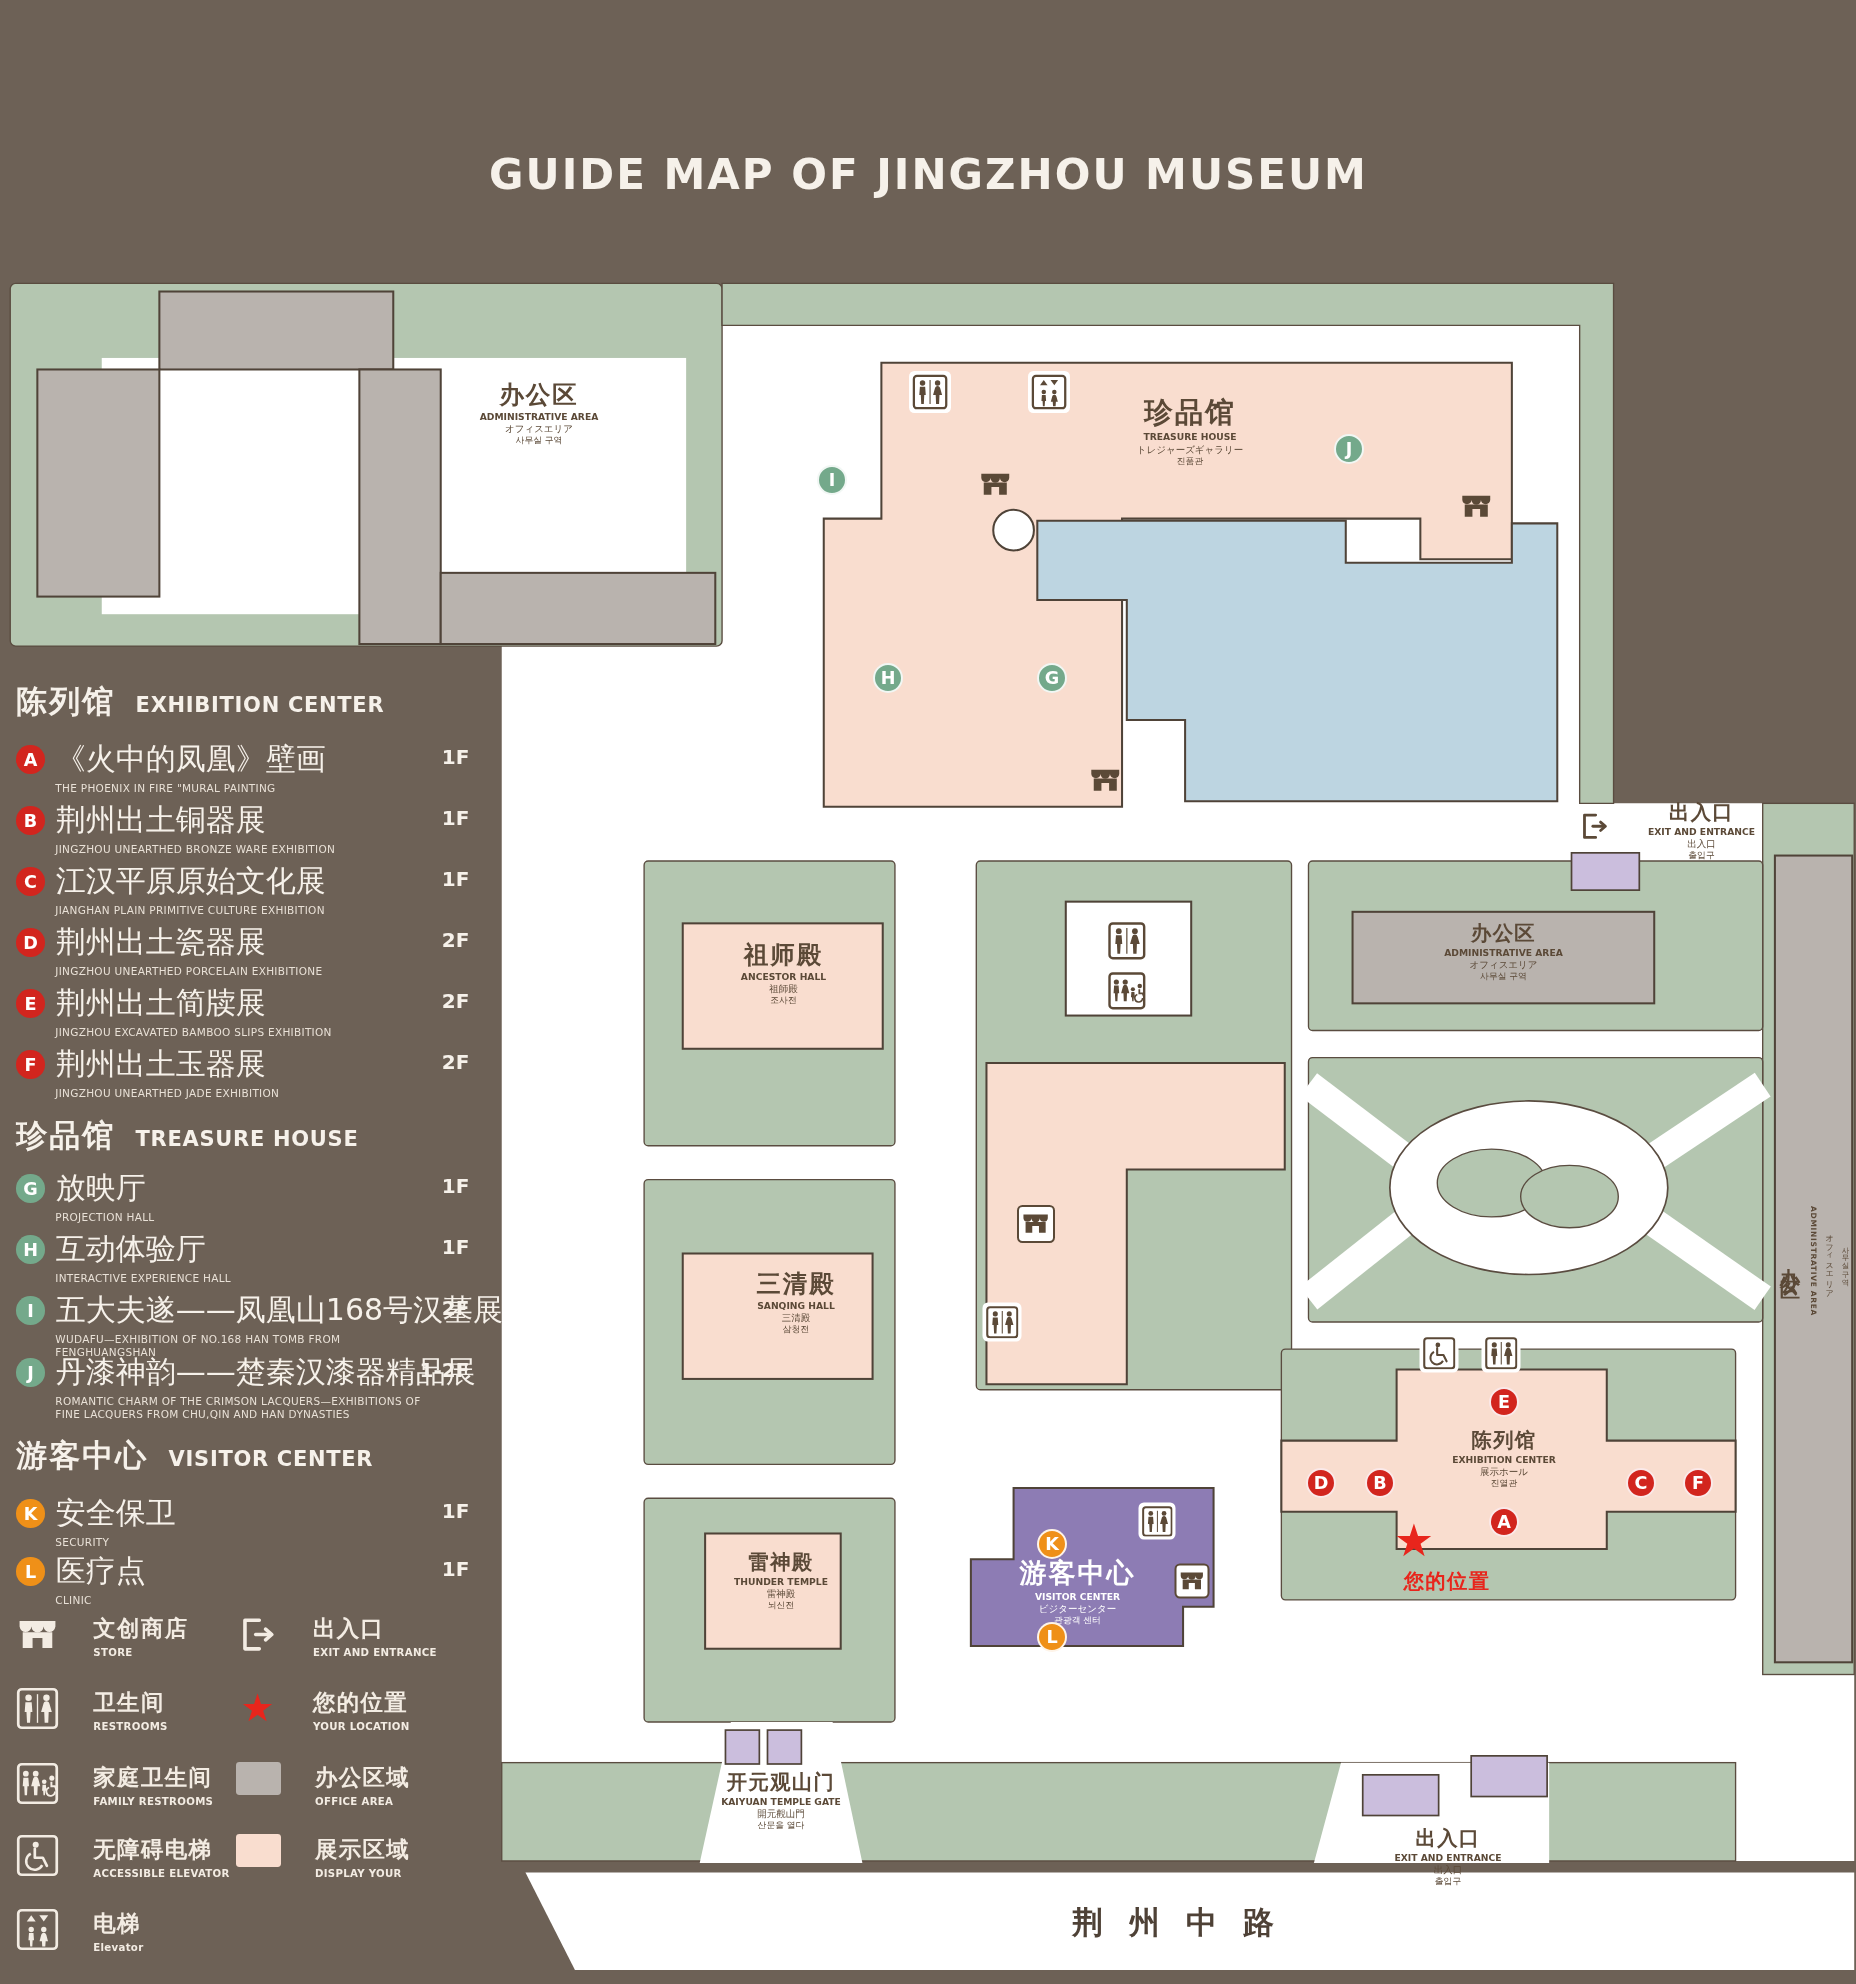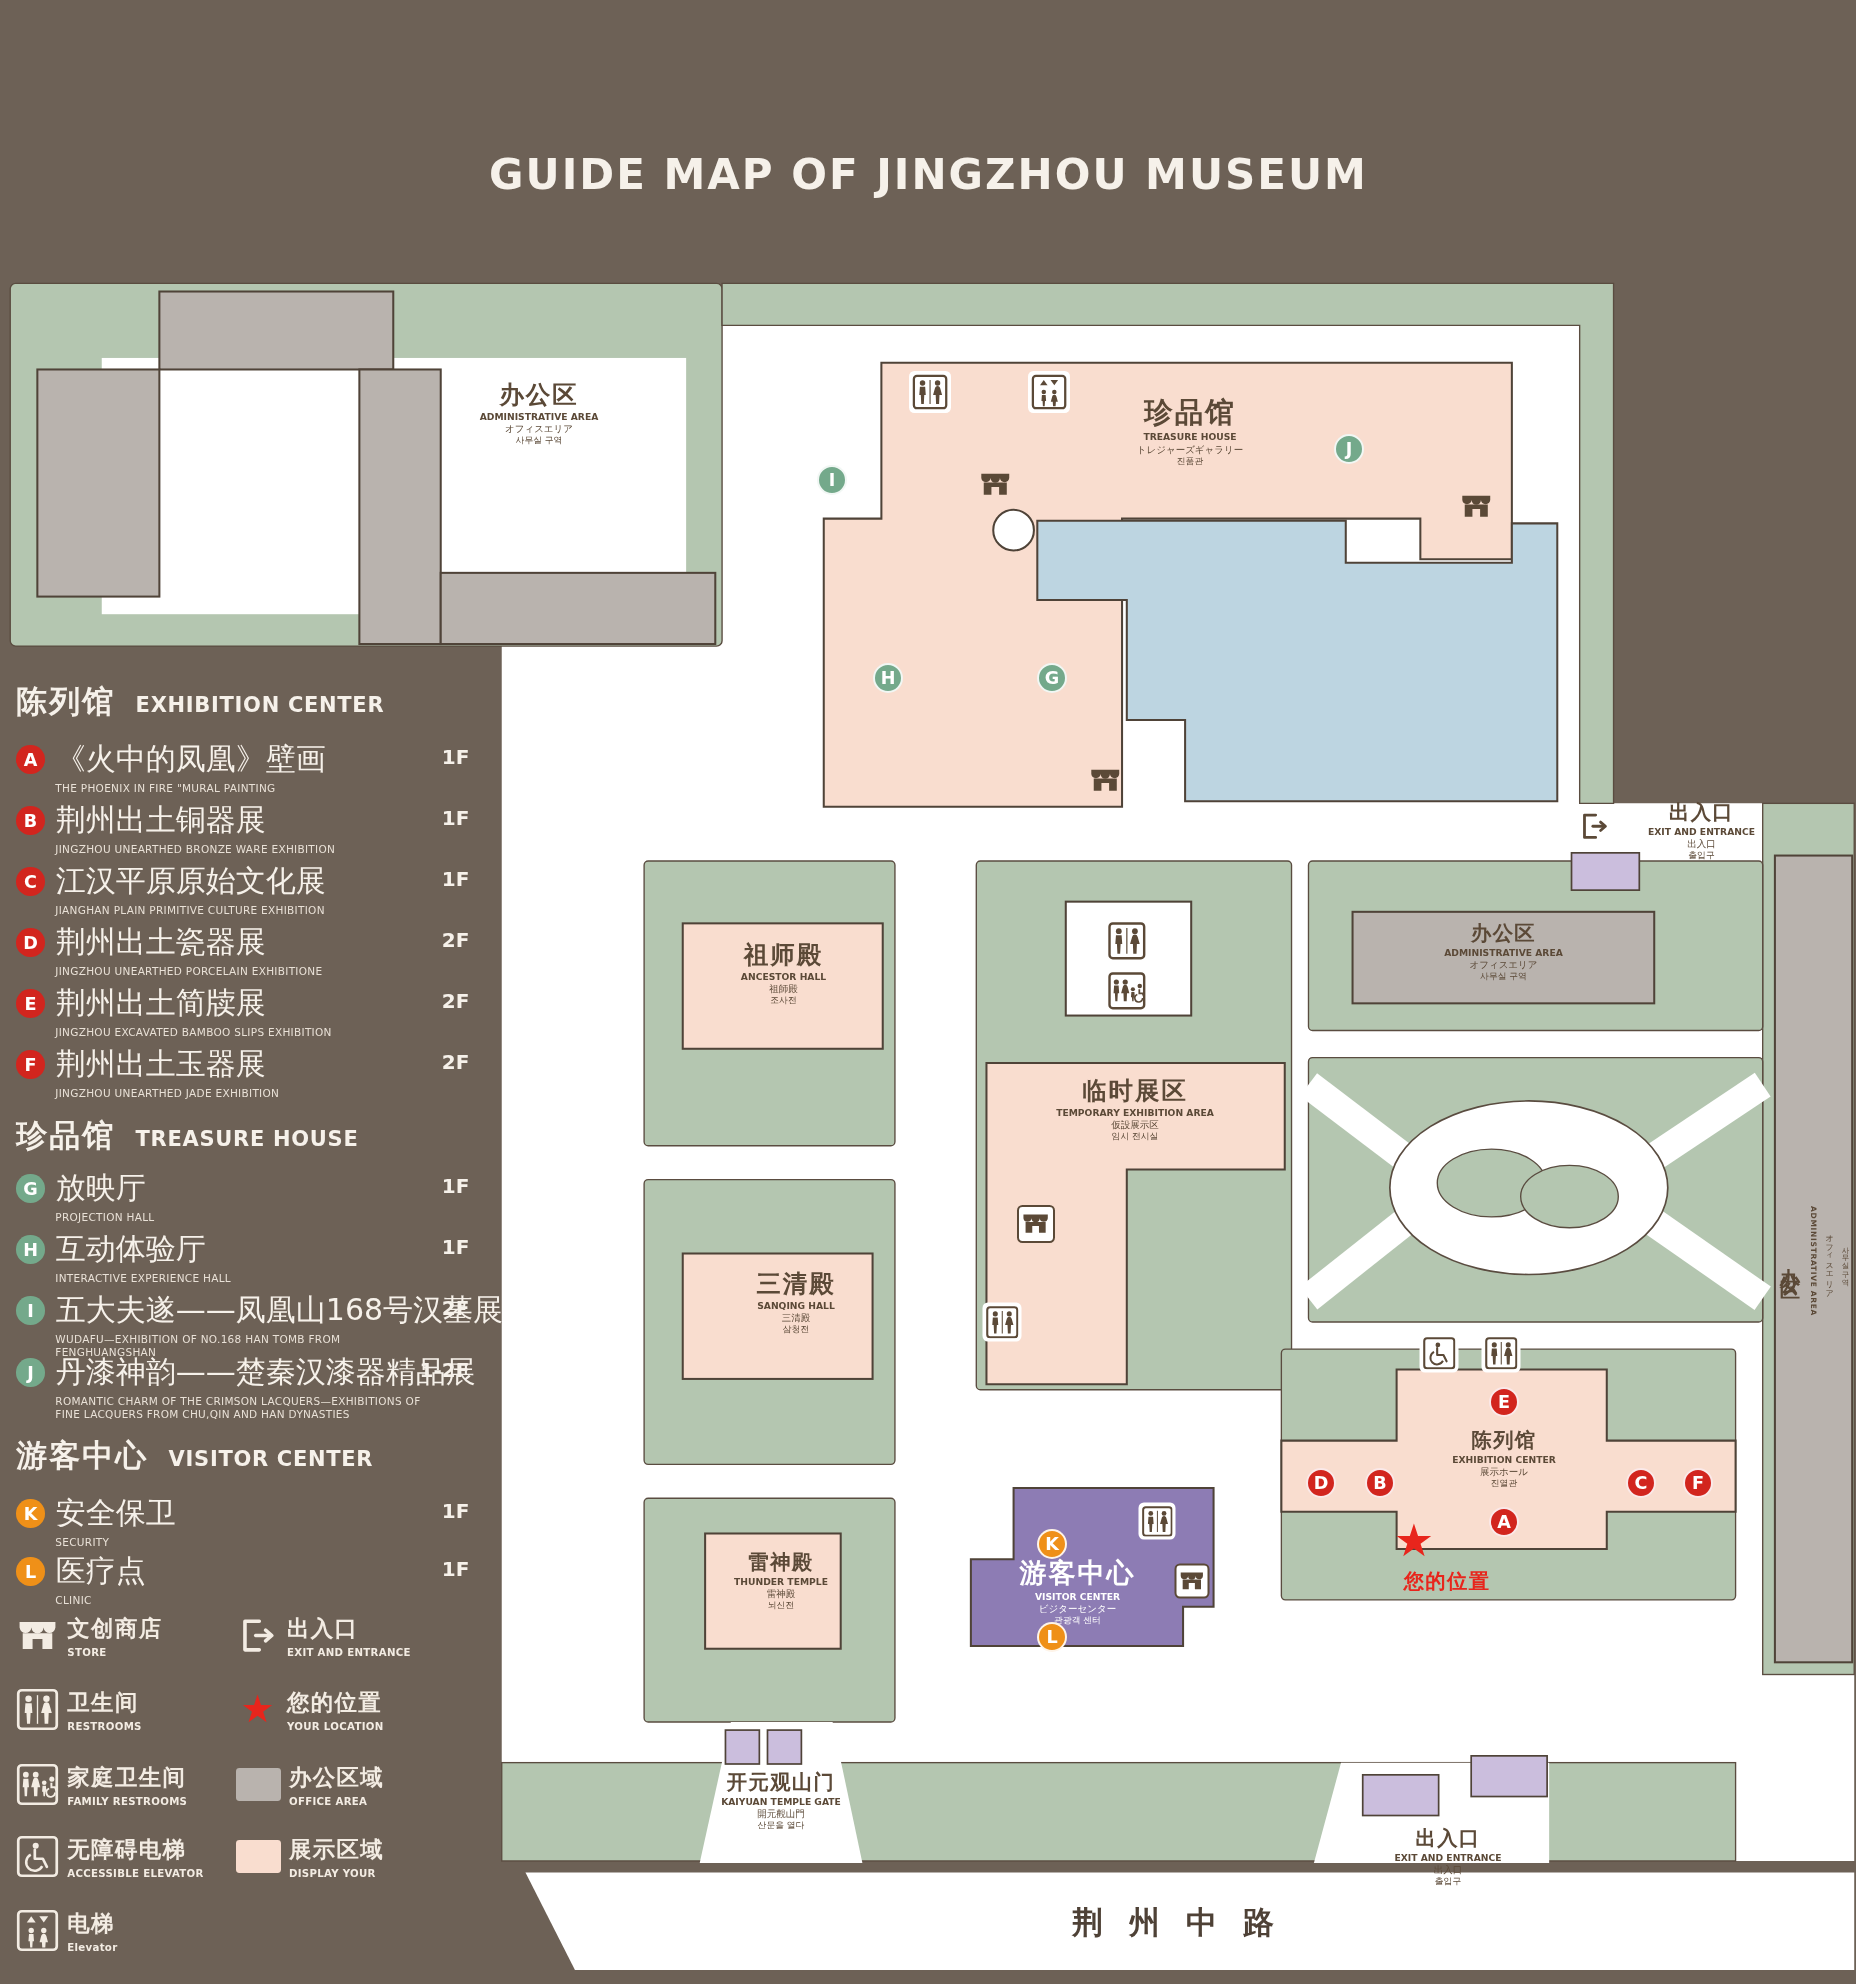--- a/index.html
+++ b/index.html
@@ -17,21 +17,21 @@
   .sb-header .en{font-size:21px;font-weight:bold;letter-spacing:0.7px}
   .sb-item{position:absolute;left:16.3px;width:453px;color:#f6f1ea}
   .sb-item .row{position:relative;display:flex;align-items:center}
   .badge{width:28.5px;height:28.5px;border-radius:50%;color:#fff;font-weight:bold;font-size:17.6px;
     display:flex;align-items:center;justify-content:center;flex:0 0 28.5px}
   .badge.red{background:#d2251e}.badge.green{background:#74a98b}.badge.orange{background:#ef9018}
   .sb-item .zh{font-size:30px;margin-left:11px;white-space:nowrap}
   .sb-item .floor{position:absolute;right:0;top:6px;font-size:20px;font-weight:700}
   .sb-item .en{font-size:10.5px;color:#e9e1d7;margin-left:39px;margin-top:2px;letter-spacing:0.3px;max-width:380px;line-height:1.25}
   
-  .lg-item{position:absolute;display:flex;align-items:center;gap:8px;color:#f3ece3}
+  .lg-item{position:absolute;display:flex;align-items:flex-start;gap:34px;color:#f3ece3}
   .lg-icon{width:43px;height:43px;flex:0 0 43px;color:#f3ece3;display:flex;align-items:center;justify-content:center}
   .lg-star{font-size:38px;color:#e8251c;line-height:43px;text-align:center;width:43px}
   .lg-swatch{width:45px;height:33px;border-radius:3.4px}
   .lg-swatch.office{background:#b9b3ae}
   .lg-swatch.display{background:#f9ddcf}
   .lg-text .zh{font-size:22.4px;font-weight:bold;letter-spacing:1.4px}
   .lg-text .en{font-size:10.2px;font-weight:bold;margin-top:2.7px;letter-spacing:0.3px}
   
   .map-svg{position:absolute;left:0;top:0;width:1857px;height:1985px}
   .bl{position:absolute;text-align:center;color:#5b4937;line-height:1.12}
@@ -404,26 +404,20 @@
     <div class="en">TREASURE HOUSE</div>
     <div class="jp">トレジャーズギャラリー</div>
     <div class="kr">진품관</div>
   </div>
   <div class="bl" style="left:685px;top:941px;width:197px">
     <div class="zh">祖师殿</div>
     <div class="en">ANCESTOR HALL</div>
     <div class="jp">祖師殿</div>
     <div class="kr">조사전</div>
   </div>
-  <div class="bl" style="left:1013px;top:1077px;width:244px">
-    <div class="zh">临时展区</div>
-    <div class="en">TEMPORARY EXHIBITION AREA</div>
-    <div class="jp">仮設展示区</div>
-    <div class="kr">임시 전시실</div>
-  </div>
   <div class="bl" style="left:683px;top:1270px;width:226px">
     <div class="zh">三清殿</div>
     <div class="en">SANQING HALL</div>
     <div class="jp">三清殿</div>
     <div class="kr">삼청전</div>
   </div>
   <div class="bl small" style="left:704px;top:1551px;width:154px">
     <div class="zh">雷神殿</div>
     <div class="en">THUNDER TEMPLE</div>
     <div class="jp">雷神殿</div>

